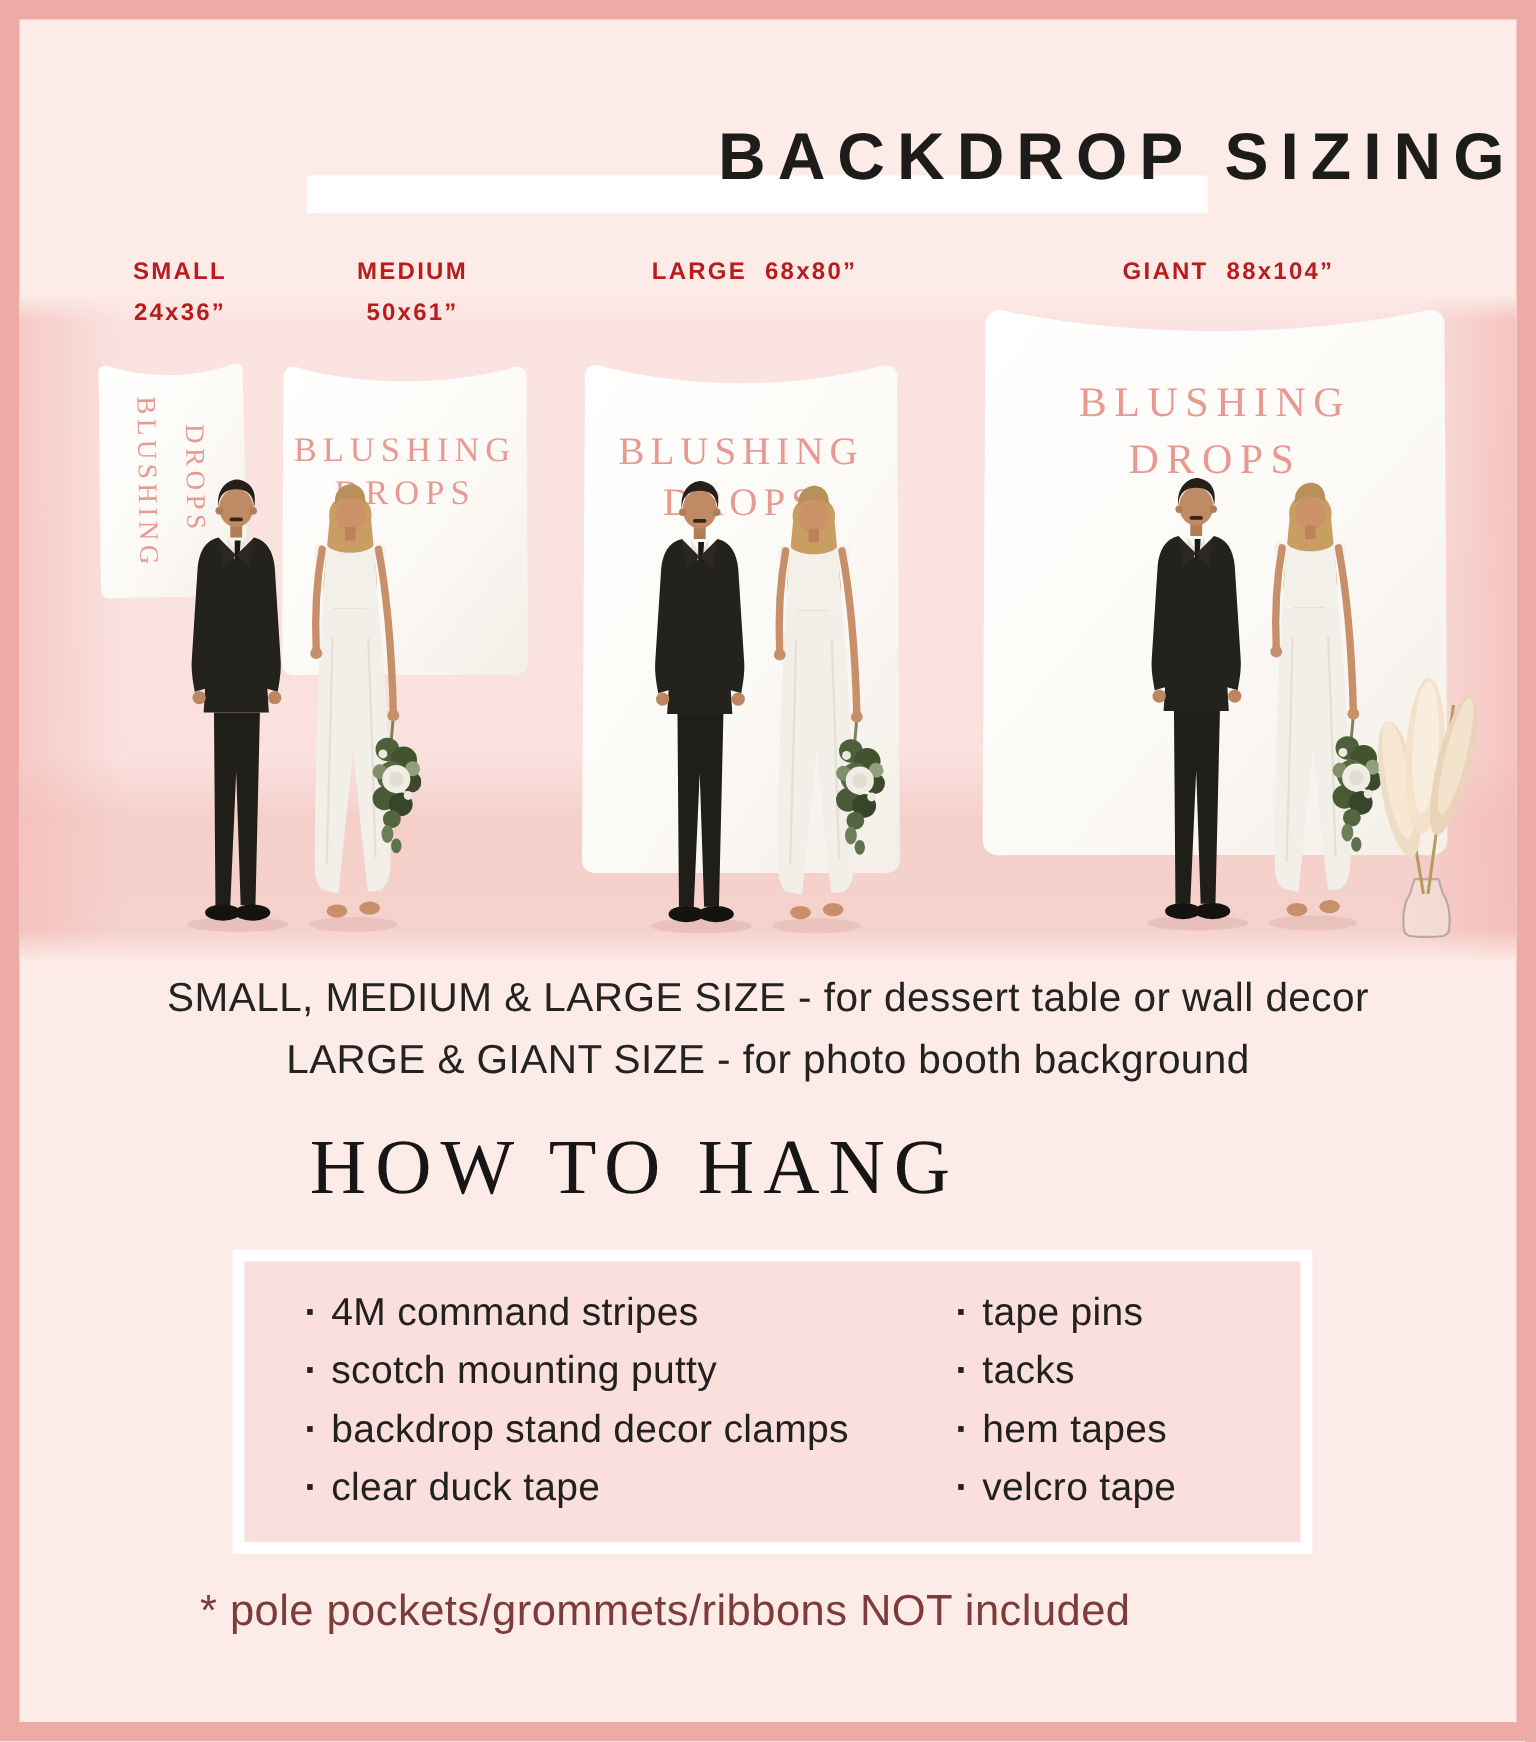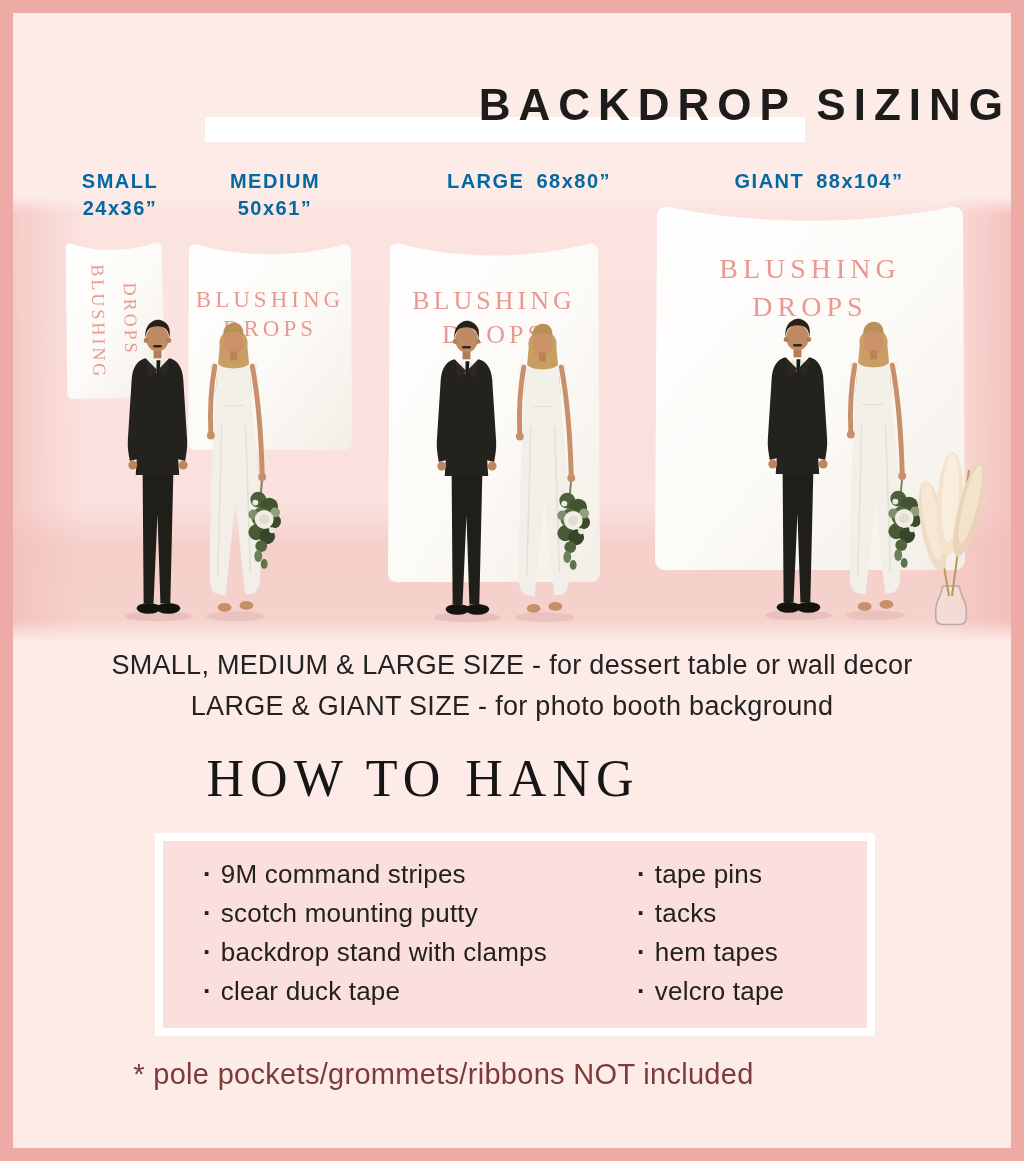--- a/index.html
+++ b/index.html
@@ -7,24 +7,24 @@
   .frame{position:absolute;inset:0;background:#eeaba6;}
   .canvas{position:absolute;left:13px;top:13px;right:13px;bottom:13px;background:#fdebe8;overflow:hidden;}
   .abs{position:absolute;}
 
   
   .title-bar{left:192px;top:104px;width:600px;height:25px;background:#ffffff;}
   .page-title{left:0;top:67px;width:998px;text-align:right;font-size:44px;font-weight:700;
     letter-spacing:8px;color:#1c1c1b;z-index:3;}
 
   
-  .size-label{color:#0369a1;font-weight:700;font-size:20px;letter-spacing:1.5px;line-height:27px;text-align:center;z-index:3;}
+  .size-label{color:#b91c1c;font-weight:700;font-size:16px;letter-spacing:1.5px;line-height:27px;text-align:center;z-index:3;}
   .lbl-small{left:47px;top:155px;width:120px;}
   .lbl-medium{left:187px;top:155px;width:150px;}
-  .lbl-large{left:396px;top:155px;width:240px;}
+  .lbl-large{left:370px;top:155px;width:240px;}
   .lbl-giant{left:676px;top:155px;width:260px;}
   .size-label .dims-inline{margin-left:12px;}
 
   
   .photo-strip{left:0;top:183px;width:998px;height:446px;
     background:
       linear-gradient(180deg, rgba(253,235,232,1) 0%, rgba(253,235,232,0) 4%, rgba(253,235,232,0) 95%, rgba(253,235,232,1) 100%),
       linear-gradient(90deg, rgba(242,183,178,0.55) 0%, rgba(242,183,178,0) 7%, rgba(242,183,178,0) 92%, rgba(242,183,178,0.7) 100%),
       linear-gradient(180deg, #fae3e0 0%, #fae1de 69%, #f5d0cb 78%, #f6d2cd 100%);}
 
@@ -225,23 +225,23 @@
         <use href="#pampas-art"></use>
       </svg>
 
     <div class="abs usage usage-1">SMALL, MEDIUM &amp; LARGE SIZE - for dessert table or wall decor</div>
     <div class="abs usage usage-2">LARGE &amp; GIANT SIZE - for photo booth background</div>
 
     <div class="abs hang-title">HOW TO HANG</div>
 
     <div class="abs hang-panel">
       <ul class="hang-col hang-col-left">
-        <li><span class="dot">·</span><span>9M command stripes</span></li>
+        <li><span class="dot">·</span><span>4M command stripes</span></li>
         <li><span class="dot">·</span><span>scotch mounting putty</span></li>
-        <li><span class="dot">·</span><span>backdrop stand with clamps</span></li>
+        <li><span class="dot">·</span><span>backdrop stand decor clamps</span></li>
         <li><span class="dot">·</span><span>clear duck tape</span></li>
       </ul>
       <ul class="hang-col hang-col-right">
         <li><span class="dot">·</span><span>tape pins</span></li>
         <li><span class="dot">·</span><span>tacks</span></li>
         <li><span class="dot">·</span><span>hem tapes</span></li>
         <li><span class="dot">·</span><span>velcro tape</span></li>
       </ul>
     </div>
 

